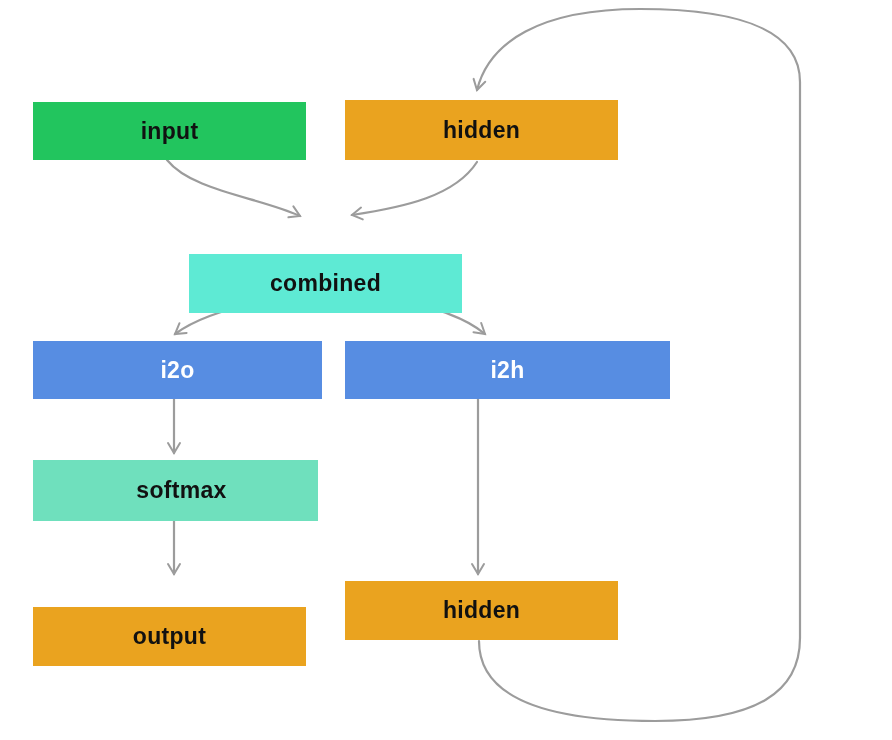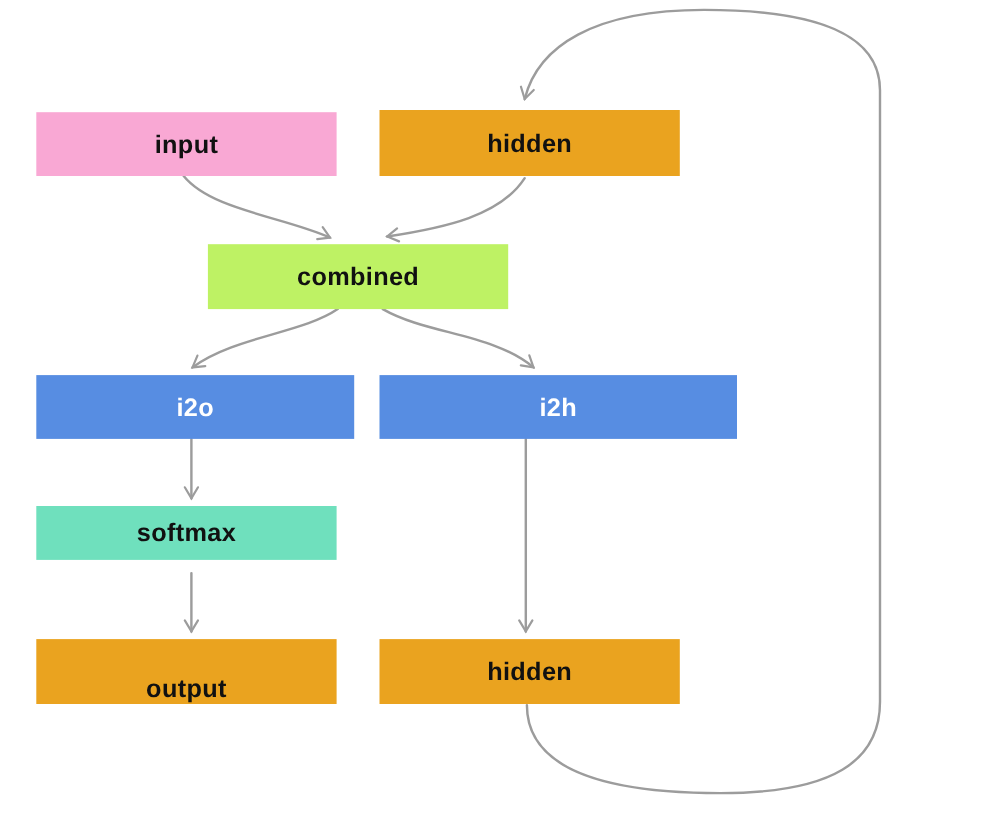--- a/index.html
+++ b/index.html
@@ -41,22 +41,22 @@
     font-weight: bold;
     font-size: 23px;
     letter-spacing: 0.3px;
   }
   
   .n-input        { left: 33px;  top: 102px; width: 273px; height: 58px; }
   .n-hidden-top   { left: 345px; top: 100px; width: 273px; height: 60px; }
   .n-combined     { left: 189px; top: 222px; width: 273px; height: 59px; }
   .n-i2o          { left: 33px;  top: 341px; width: 289px; height: 58px; }
   .n-i2h          { left: 345px; top: 341px; width: 325px; height: 58px; }
-  .n-softmax      { left: 33px;  top: 460px; width: 273px; height: 49px; }
-  .n-output       { left: 33px;  top: 581px; width: 273px; height: 59px; align-items: flex-end; }
+  .n-softmax      { left: 33px;  top: 460px; width: 273px; height: 61px; padding-left: 12px; }
+  .n-output       { left: 33px;  top: 607px; width: 273px; height: 59px; }
   .n-hidden-bot   { left: 345px; top: 581px; width: 273px; height: 59px; }
 </style>
 </head>
 <body>
 
 <div class="stage" style="background-color: rgb(255, 255, 255);">
 
   <svg class="edges-layer" viewBox="0 0 892 740" xmlns="http://www.w3.org/2000/svg">
     <defs>
       <marker id="arrow" viewBox="-14 -9 18 18" markerWidth="18" markerHeight="18" refX="0" refY="0" orient="auto" markerUnits="userSpaceOnUse">
@@ -75,29 +75,29 @@
     <path class="edge" marker-end="url(#arrow)" d="M 174,399 L 174,453" style="stroke: rgb(156, 156, 156);"></path>
 
     <path class="edge" marker-end="url(#arrow)" d="M 174,521 L 174,574" style="stroke: rgb(156, 156, 156);"></path>
 
     <path class="edge" marker-end="url(#arrow)" d="M 478,399 L 478,574" style="stroke: rgb(156, 156, 156);"></path>
 
     <path class="edge" marker-end="url(#arrow)" d="M 479,641 C 479,697 545,721 655,721 C 757,721 800,692 800,638
              L 800,82 C 800,32 745,9 640,9 C 540,9 489,42 477,90" style="stroke: rgb(156, 156, 156);"></path>
   </svg>
 
-  <div class="node n-input" style="background-color: #f9a8d4; color: rgb(17, 17, 17);">
+  <div class="node n-input" style="background-color: #22c55e; color: rgb(17, 17, 17);">
     <span>input</span>
   </div>
 
   <div class="node n-hidden-top" style="background-color: rgb(234, 163, 31); color: rgb(17, 17, 17);">
     <span>hidden</span>
   </div>
 
-  <div class="node n-combined" style="background-color: #bef264; color: rgb(17, 17, 17);">
+  <div class="node n-combined" style="background-color: #5eead4; color: rgb(17, 17, 17); margin-top: 32px;">
     <span>combined</span>
   </div>
 
   <div class="node n-i2o" style="background-color: rgb(87, 141, 226); color: rgb(255, 255, 255);">
     <span>i2o</span>
   </div>
 
   <div class="node n-i2h" style="background-color: rgb(87, 141, 226); color: rgb(255, 255, 255);">
     <span>i2h</span>
   </div>

